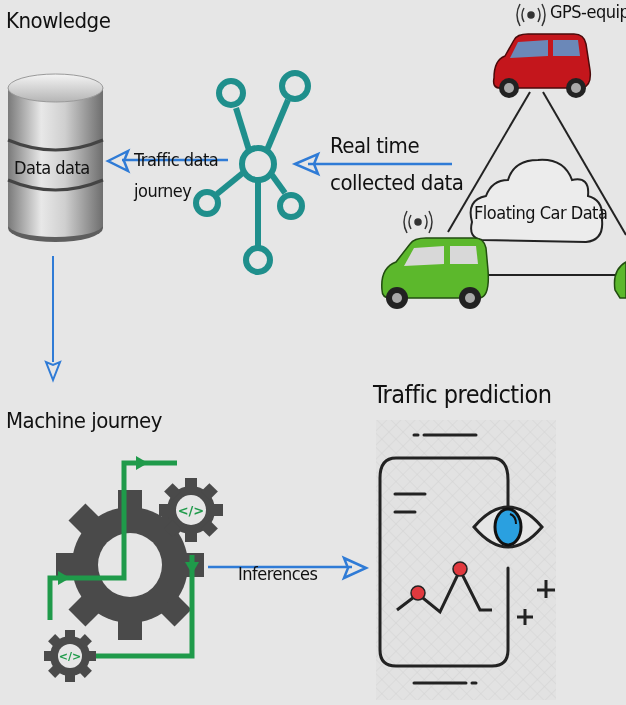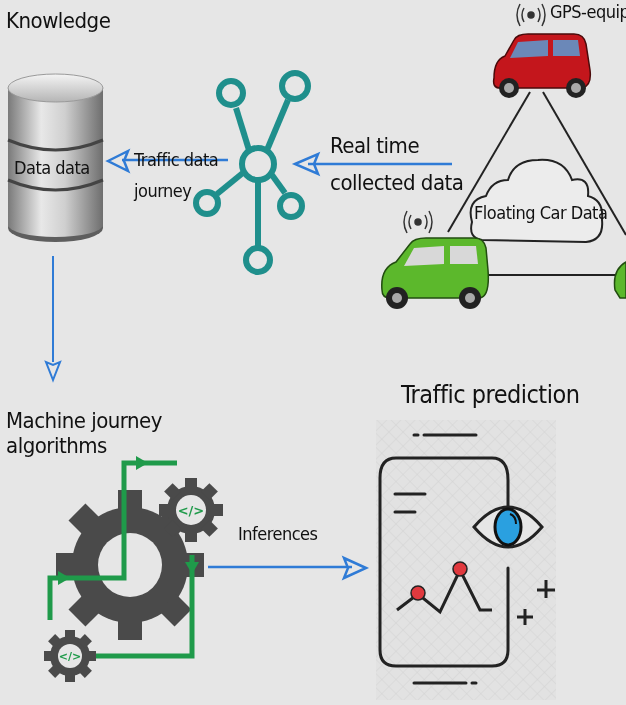--- a/index.html
+++ b/index.html
@@ -214,18 +214,17 @@
 <div class="lbl med" style="left:134px;top:165px;margin-top:16px;">journey</div>
 
 <div class="lbl big" style="left:330px;top:133px;">Real time</div>
 <div class="lbl big" style="left:330px;top:170px;">collected data</div>
 
 <div class="lbl med" style="left:550px;top:2px;">GPS-equip</div>
 <div class="lbl med" style="left:474px;top:203px;">Floating Car Data</div>
 
 <div class="lbl big" style="left:6px;top:408px;">
   <div>Machine journey</div>
-  <div>algorithms</div>
 </div>
 
-<div class="lbl med" style="left:238px;top:524px;">Inferences</div>
-
-<div class="lbl big" style="left:373px;top:381px;font-size:25px;margin-left:28px;">Traffic prediction</div>
+<div class="lbl med" style="left:238px;top:564px;">Inferences</div>
+
+<div class="lbl big" style="left:373px;top:381px;font-size:25px;">Traffic prediction</div>
 
 </body></html>

